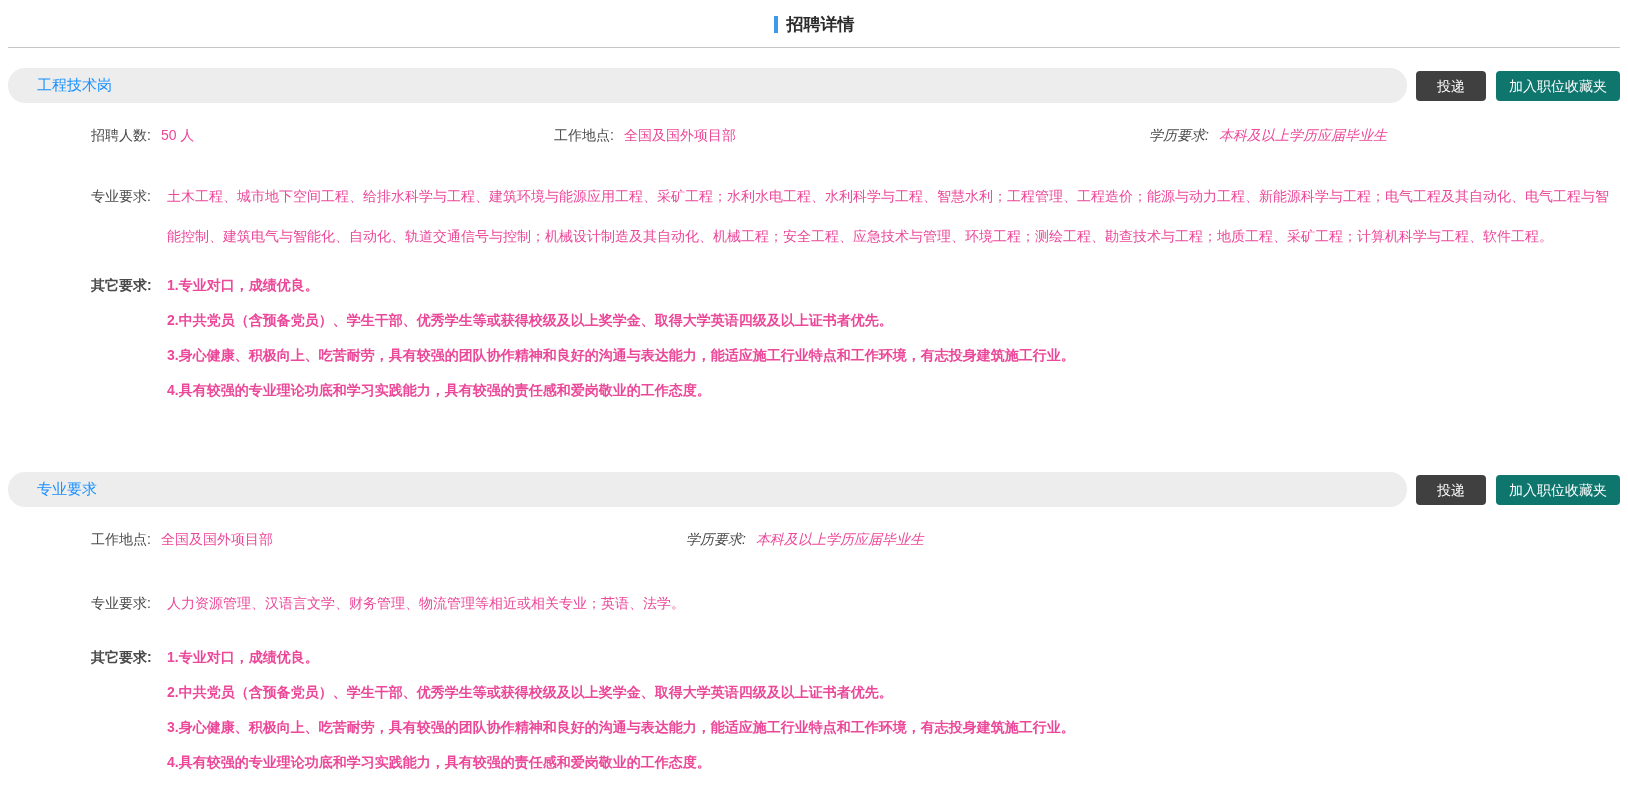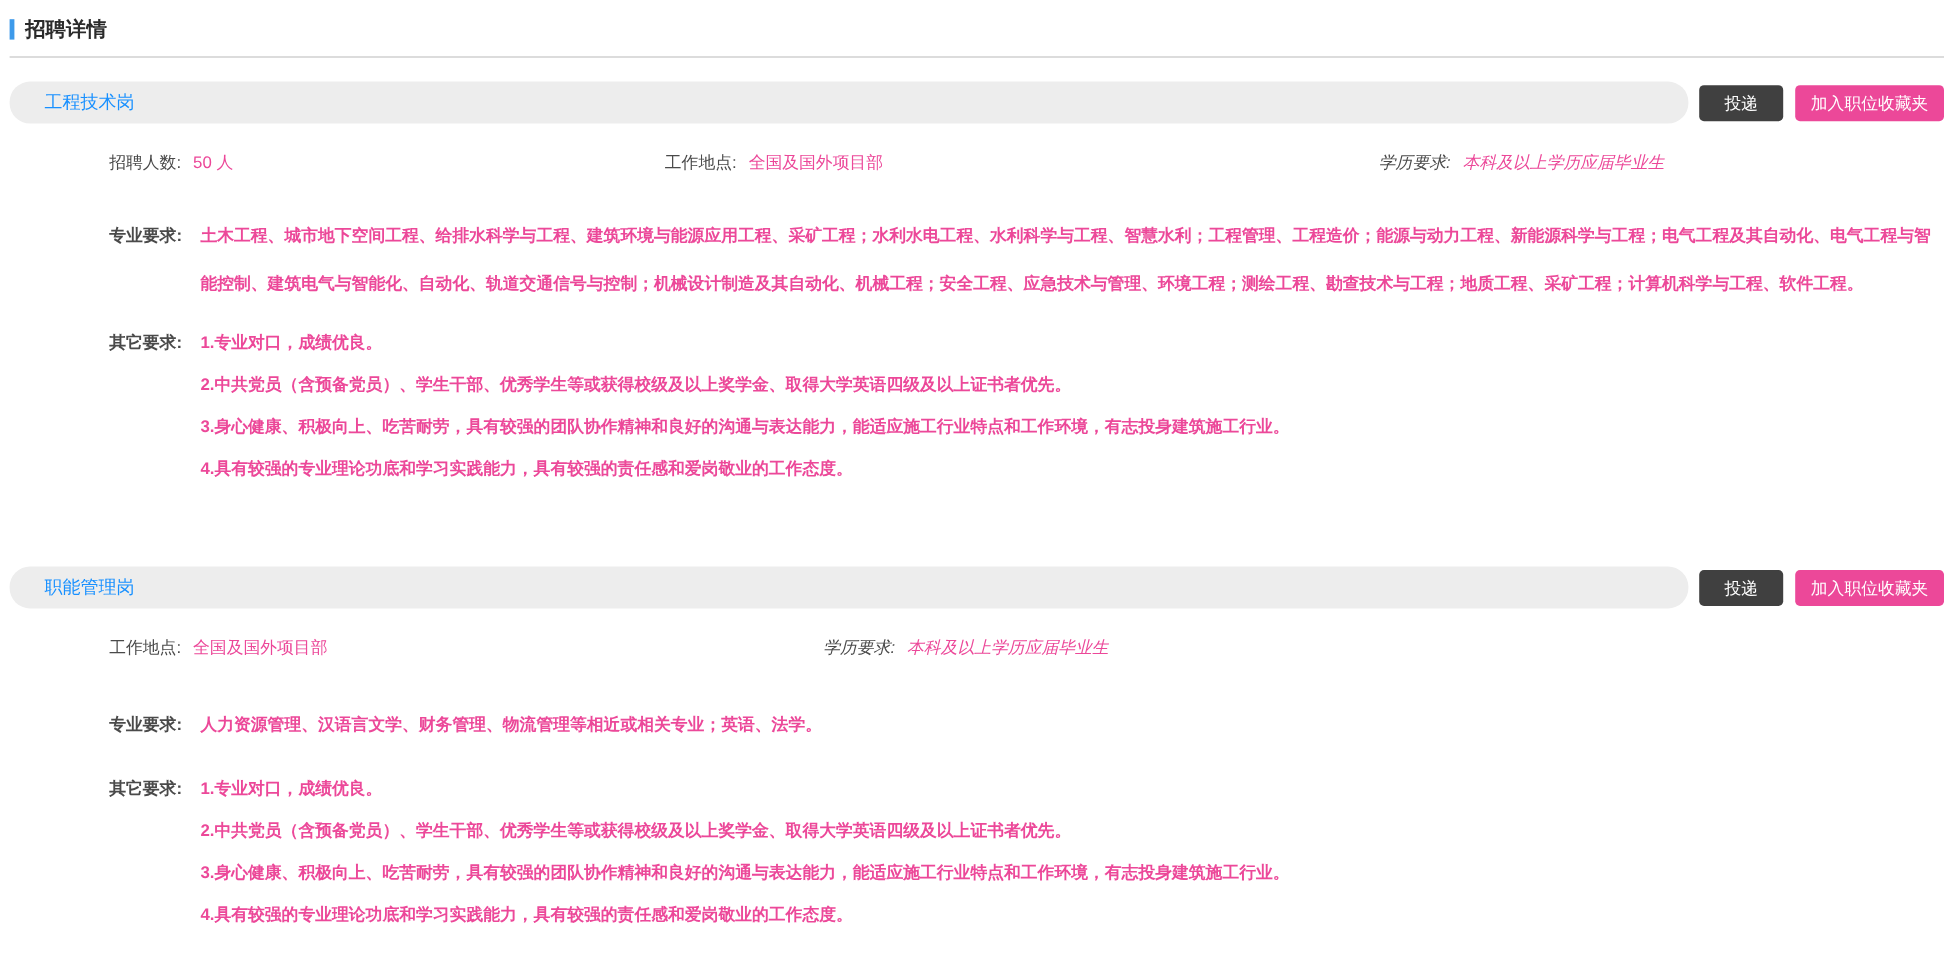--- a/index.html
+++ b/index.html
@@ -14,20 +14,21 @@
     color: #333333;
   }
   .container { padding: 0 8px; }
 
   
   .section-title {
     display: flex;
     align-items: center;
     margin-top: 12px;
     height: 24px;
+    justify-content: center;
   }
   .title-accent {
     width: 4px;
     height: 17px;
     background: #3d9aea;
     margin-right: 9px;
   }
   .title-text {
     font-size: 17px;
     font-weight: bold;
@@ -70,21 +71,21 @@
     cursor: pointer;
     white-space: nowrap;
     line-height: 30px;
   }
   .btn-apply {
     background: #404040;
     padding: 0 21px;
     margin-right: 10px;
   }
   .btn-fav {
-    background: #ec4899;
+    background: #0f766e;
     padding: 0 13px;
   }
 
   .panel-body {
     padding-left: 49px;
     padding-right: 8px;
   }
 
   .summary-row {
     display: flex;
@@ -96,21 +97,21 @@
   .col-2 { width: 595px; }
   .col-3 { flex: 1; font-style: italic; }
   .lbl { color: #4a4a4a; margin-right: 10px; white-space: nowrap; margin-left: 34px; }
   .val { color: #ec4899; }
 
   .req-row { display: flex; }
   .req-row .lbl {
     flex: 0 0 70px;
     margin-right: 6px;
   }
-  .major-row { margin-top: 30px; font-weight: bold; }
+  .major-row { margin-top: 30px; }
   .major-row .lbl, .major-text { line-height: 40px; }
   .major-text { flex: 1; }
 
   .other-row { margin-top: 12px; }
   .other-row-2 { margin-top: 17px; }
   .other-row .lbl, .other-lines { line-height: 35px; font-weight: bold; }
   .other-lines { flex: 1; }
 
   .major-row-2 { margin-top: 33px; }
 </style>
@@ -157,21 +158,21 @@
           <div>3.身心健康、积极向上、吃苦耐劳，具有较强的团队协作精神和良好的沟通与表达能力，能适应施工行业特点和工作环境，有志投身建筑施工行业。</div>
           <div>4.具有较强的专业理论功底和学习实践能力，具有较强的责任感和爱岗敬业的工作态度。</div>
         </div>
       </div>
     </div>
   </section>
 
   <section class="panel">
     <div class="panel-header">
       <div class="panel-header-bar">
-        <span class="job-title">职能管理岗</span>
+        <span class="job-title">专业要求</span>
       </div>
       <button class="btn btn-apply">投递</button>
       <button class="btn btn-fav">加入职位收藏夹</button>
     </div>
     <div class="panel-body">
       <div class="summary-row">
         <div class="col-2">
           <span class="lbl">工作地点:</span><span class="val">全国及国外项目部</span>
         </div>
         <div class="col-3">

